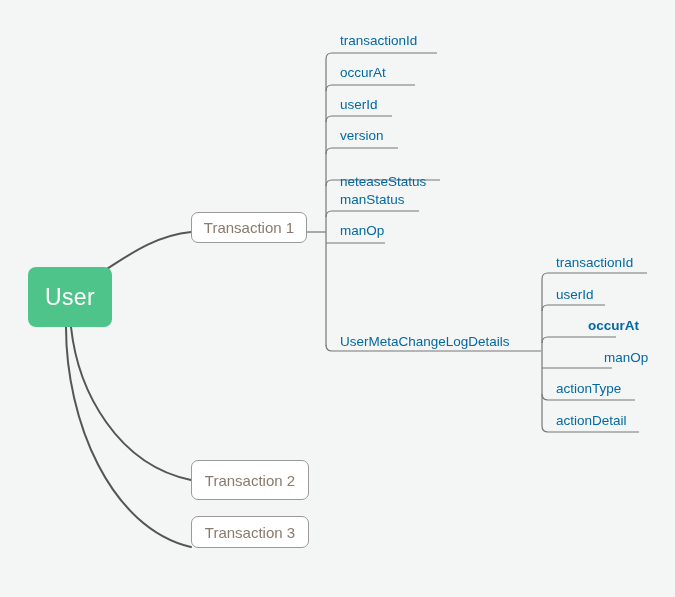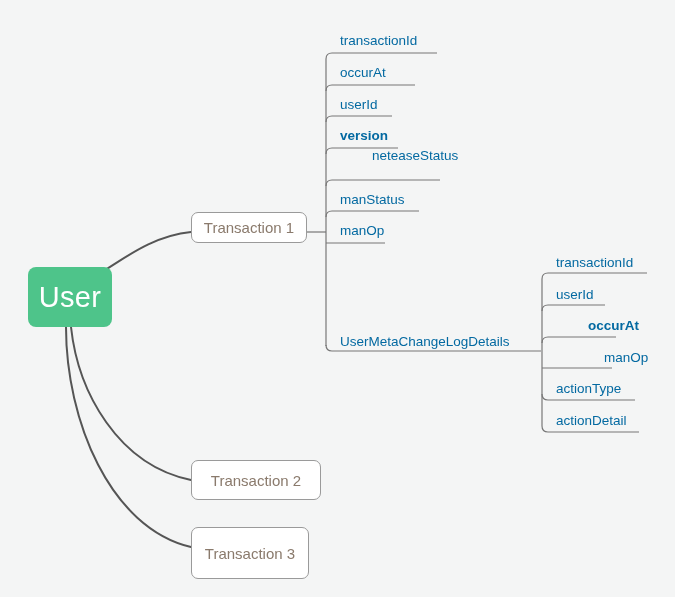--- a/index.html
+++ b/index.html
@@ -33,21 +33,21 @@
     box-sizing: border-box;
   }
   
   .root-node {
     background: #4ec48a;
     border-radius: 8px;
     display: flex;
     align-items: center;
     justify-content: center;
     color: #ffffff;
-    font-size: 29px;
+    font-size: 23px;
     letter-spacing: 0.3px;
   }
   
   .box-node {
     background: #ffffff;
     border: 1px solid #9a9a9a;
     border-radius: 7px;
     display: flex;
     align-items: center;
     justify-content: center;
@@ -100,33 +100,33 @@
   </svg>
 
   <div class="node root-node" style="left:28px; top:267px; width:84px; height:60px;">
     <span>User</span>
   </div>
 
   <div class="node box-node" style="left:191px; top:212px; width:116px; height:31px;">
     <span>Transaction 1</span>
   </div>
 
-  <div class="node box-node" style="left:191px; top:460px; width:130px; height:40px;">
+  <div class="node box-node" style="left:191px; top:460px; width:118px; height:40px;">
     <span>Transaction 2</span>
   </div>
 
-  <div class="node box-node" style="left:191px; top:527px; width:118px; height:52px;">
+  <div class="node box-node" style="left:191px; top:516px; width:118px; height:32px;">
     <span>Transaction 3</span>
   </div>
 
   <div class="leaf-label" style="left:340px; top:34px;">transactionId</div>
   <div class="leaf-label" style="left:340px; top:66px;">occurAt</div>
   <div class="leaf-label" style="left:340px; top:98px;">userId</div>
-  <div class="leaf-label" style="left:340px; top:129px;font-weight:bold;">version</div>
-  <div class="leaf-label" style="left:340px; top:149px;margin-left:32px;">neteaseStatus</div>
+  <div class="leaf-label" style="left:340px; top:129px;">version</div>
+  <div class="leaf-label" style="left:340px; top:175px;">neteaseStatus</div>
   <div class="leaf-label" style="left:340px; top:193px;">manStatus</div>
   <div class="leaf-label" style="left:340px; top:224px;">manOp</div>
   <div class="leaf-label" style="left:340px; top:335px;">UserMetaChangeLogDetails</div>
 
   <div class="leaf-label" style="left:556px; top:256px;">transactionId</div>
   <div class="leaf-label" style="left:556px; top:288px;">userId</div>
   <div class="leaf-label" style="left:588px; top:319px;font-weight:bold;">occurAt</div>
   <div class="leaf-label" style="left:556px; top:351px;margin-left:48px;">manOp</div>
   <div class="leaf-label" style="left:556px; top:382px;">actionType</div>
   <div class="leaf-label" style="left:556px; top:414px;text-align:right;">actionDetail</div>

